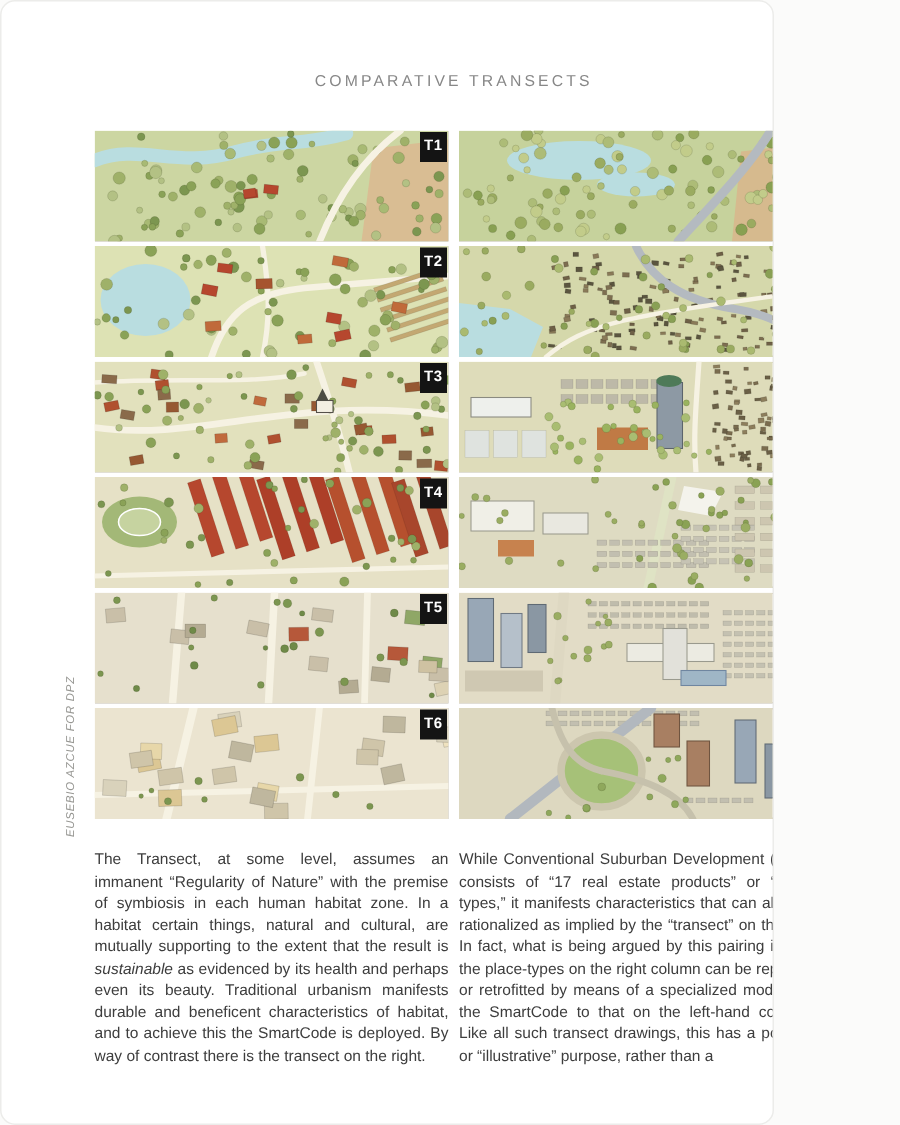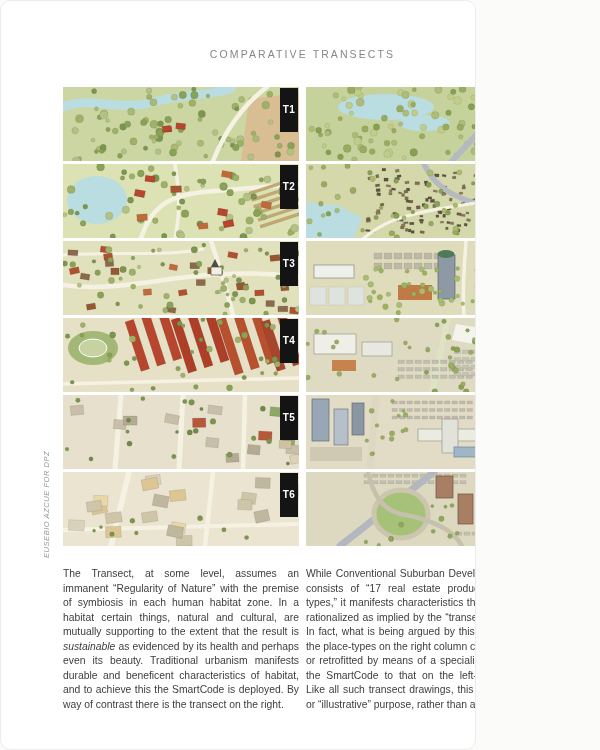--- a/index.html
+++ b/index.html
@@ -1,30 +1,30 @@
 <!DOCTYPE html>
 <html><head>
 <meta charset="utf-8">
 <style>
   html,body{margin:0;padding:0;background:#fbfbfa;}
   body{font-family:"Liberation Sans", sans-serif;}
-  .page{position:relative;width:476px;height:750px;background:#ffffff;border:1px solid #ececea;
+  .page{position:relative;width:516px;height:750px;background:#ffffff;border:1px solid #ececea;
         border-radius:10px;box-sizing:border-box;overflow:hidden;text-decoration:underline;}
   .header{position:absolute;left:62px;top:47px;width:479px;height:14px;}
   .htitle{text-align:center;font-size:10.5px;letter-spacing:2.1px;color:#878787;font-weight:400;}
   .pnum{position:absolute;right:0;top:0;font-size:12px;letter-spacing:1px;color:#878787;}
   .credit{position:absolute;left:41px;top:557px;transform:rotate(-90deg);transform-origin:0 0;
           white-space:nowrap;font-size:7.6px;font-style:italic;letter-spacing:0.5px;color:#979793;}
   .grid{position:absolute;left:62px;top:86px;display:grid;
         grid-template-columns:repeat(2,236px);grid-template-rows:repeat(6,74px);
         grid-auto-flow:column;column-gap:7px;row-gap:3px;}
   .panel{position:relative;overflow:hidden;box-shadow:0 0 0 1px rgba(90,80,55,.38) inset;}
   .panel svg{display:block;width:100%;height:100%;}
   .plabel{position:absolute;top:1px;right:1px;background:#141414;color:#ffffff;
-          font-weight:bold;font-size:10px;line-height:12px;height:12px;padding:16px 3px;letter-spacing:0.3px;}
+          font-weight:bold;font-size:10px;line-height:12px;height:12px;padding:4px 3px;letter-spacing:0.3px;}
   .textcols{position:absolute;left:62px;top:566px;width:479px;display:flex;gap:7px;}
   .col{width:236px;margin:0;font-size:10.35px;line-height:1.405;text-align:justify;color:#3d3d3d;}
 </style>
 </head>
 <body>
 
 <div class="page">
   <div class="header">
     <div class="htitle">COMPARATIVE TRANSECTS</div>
     <div class="pnum">99</div>

